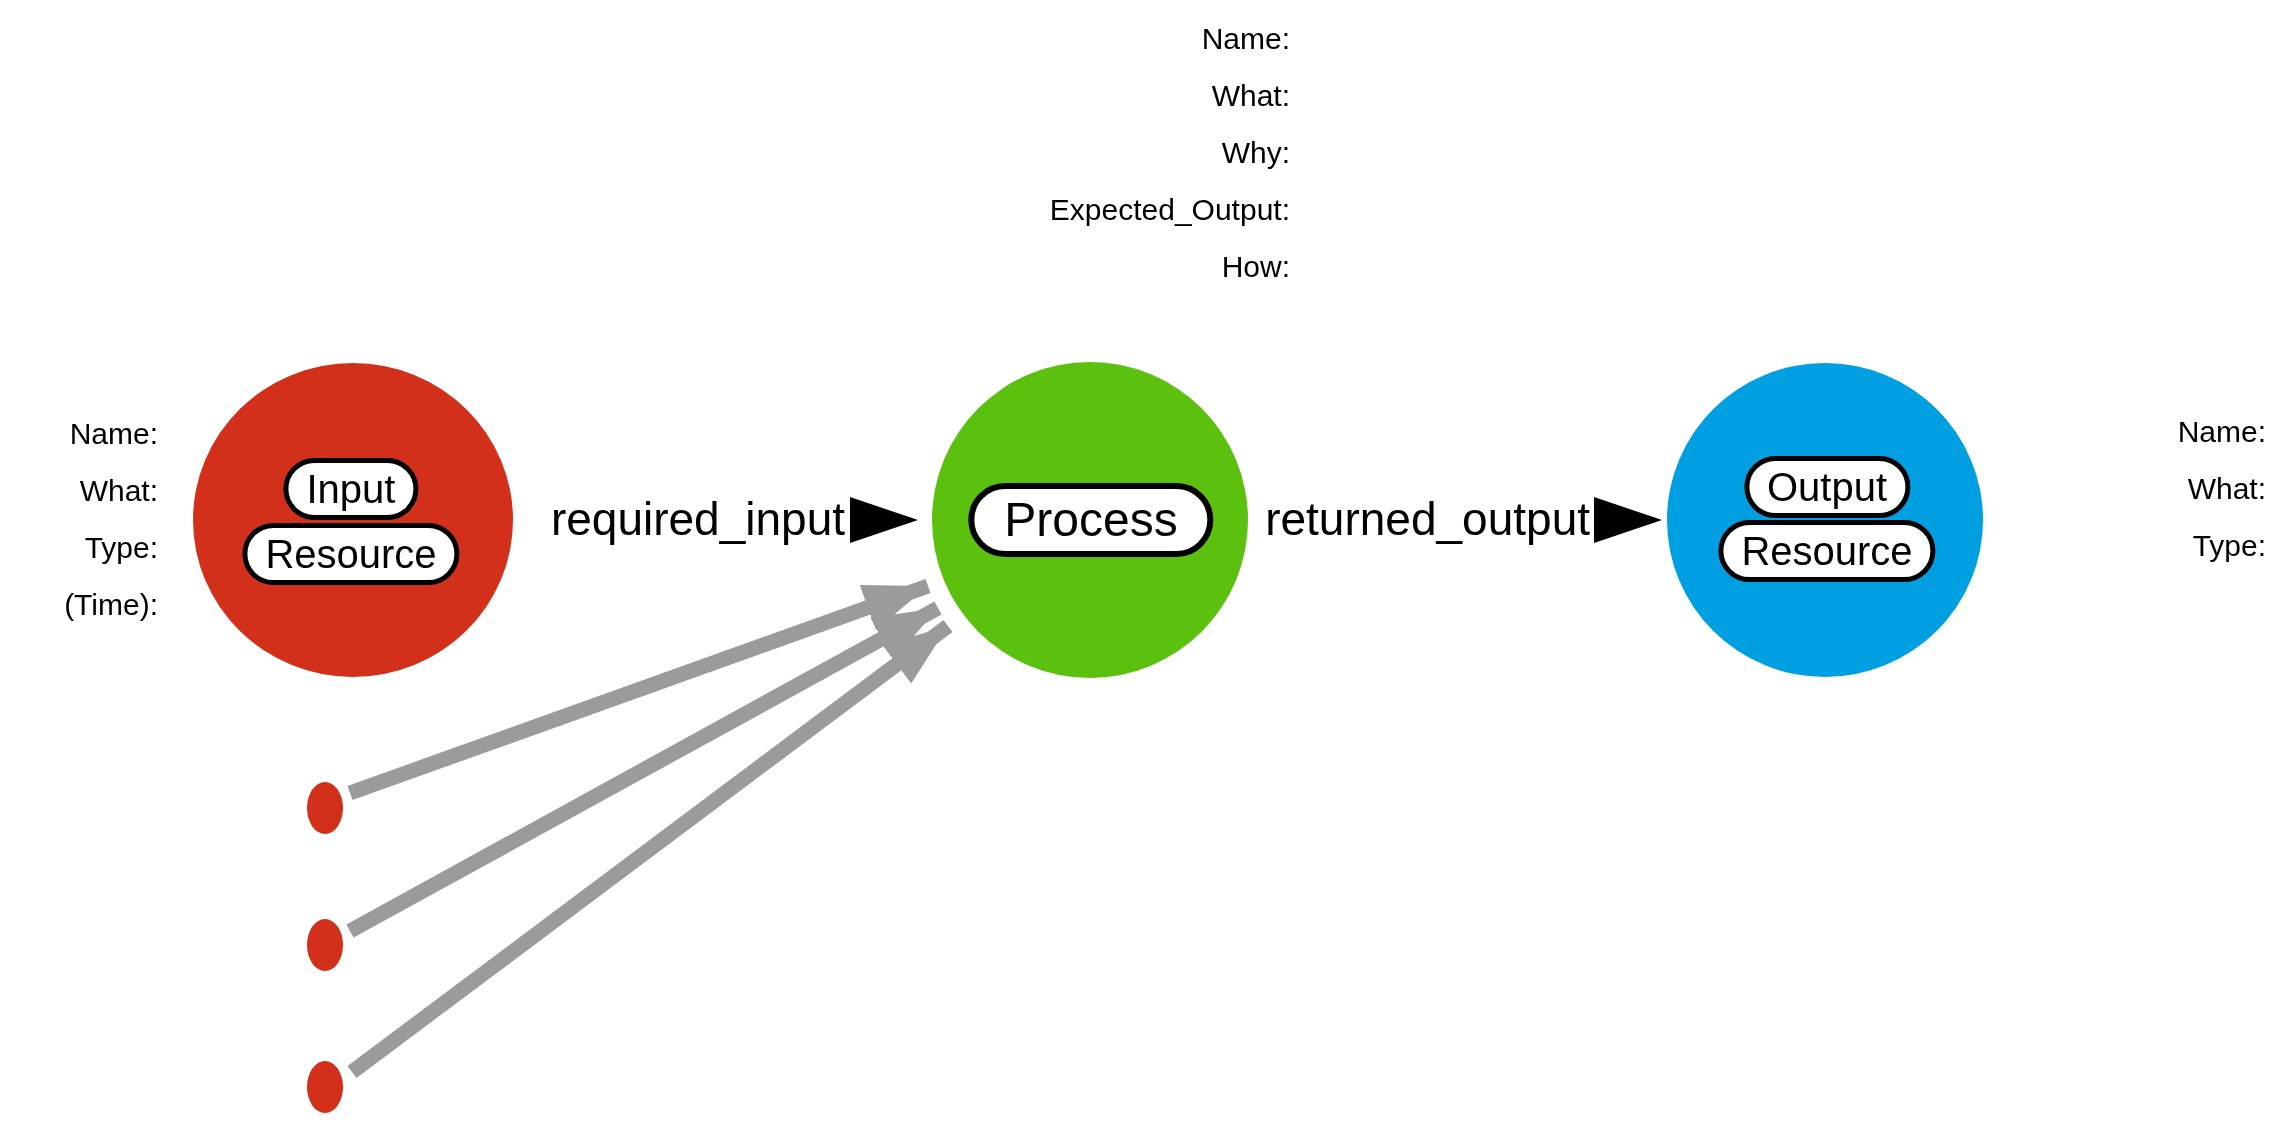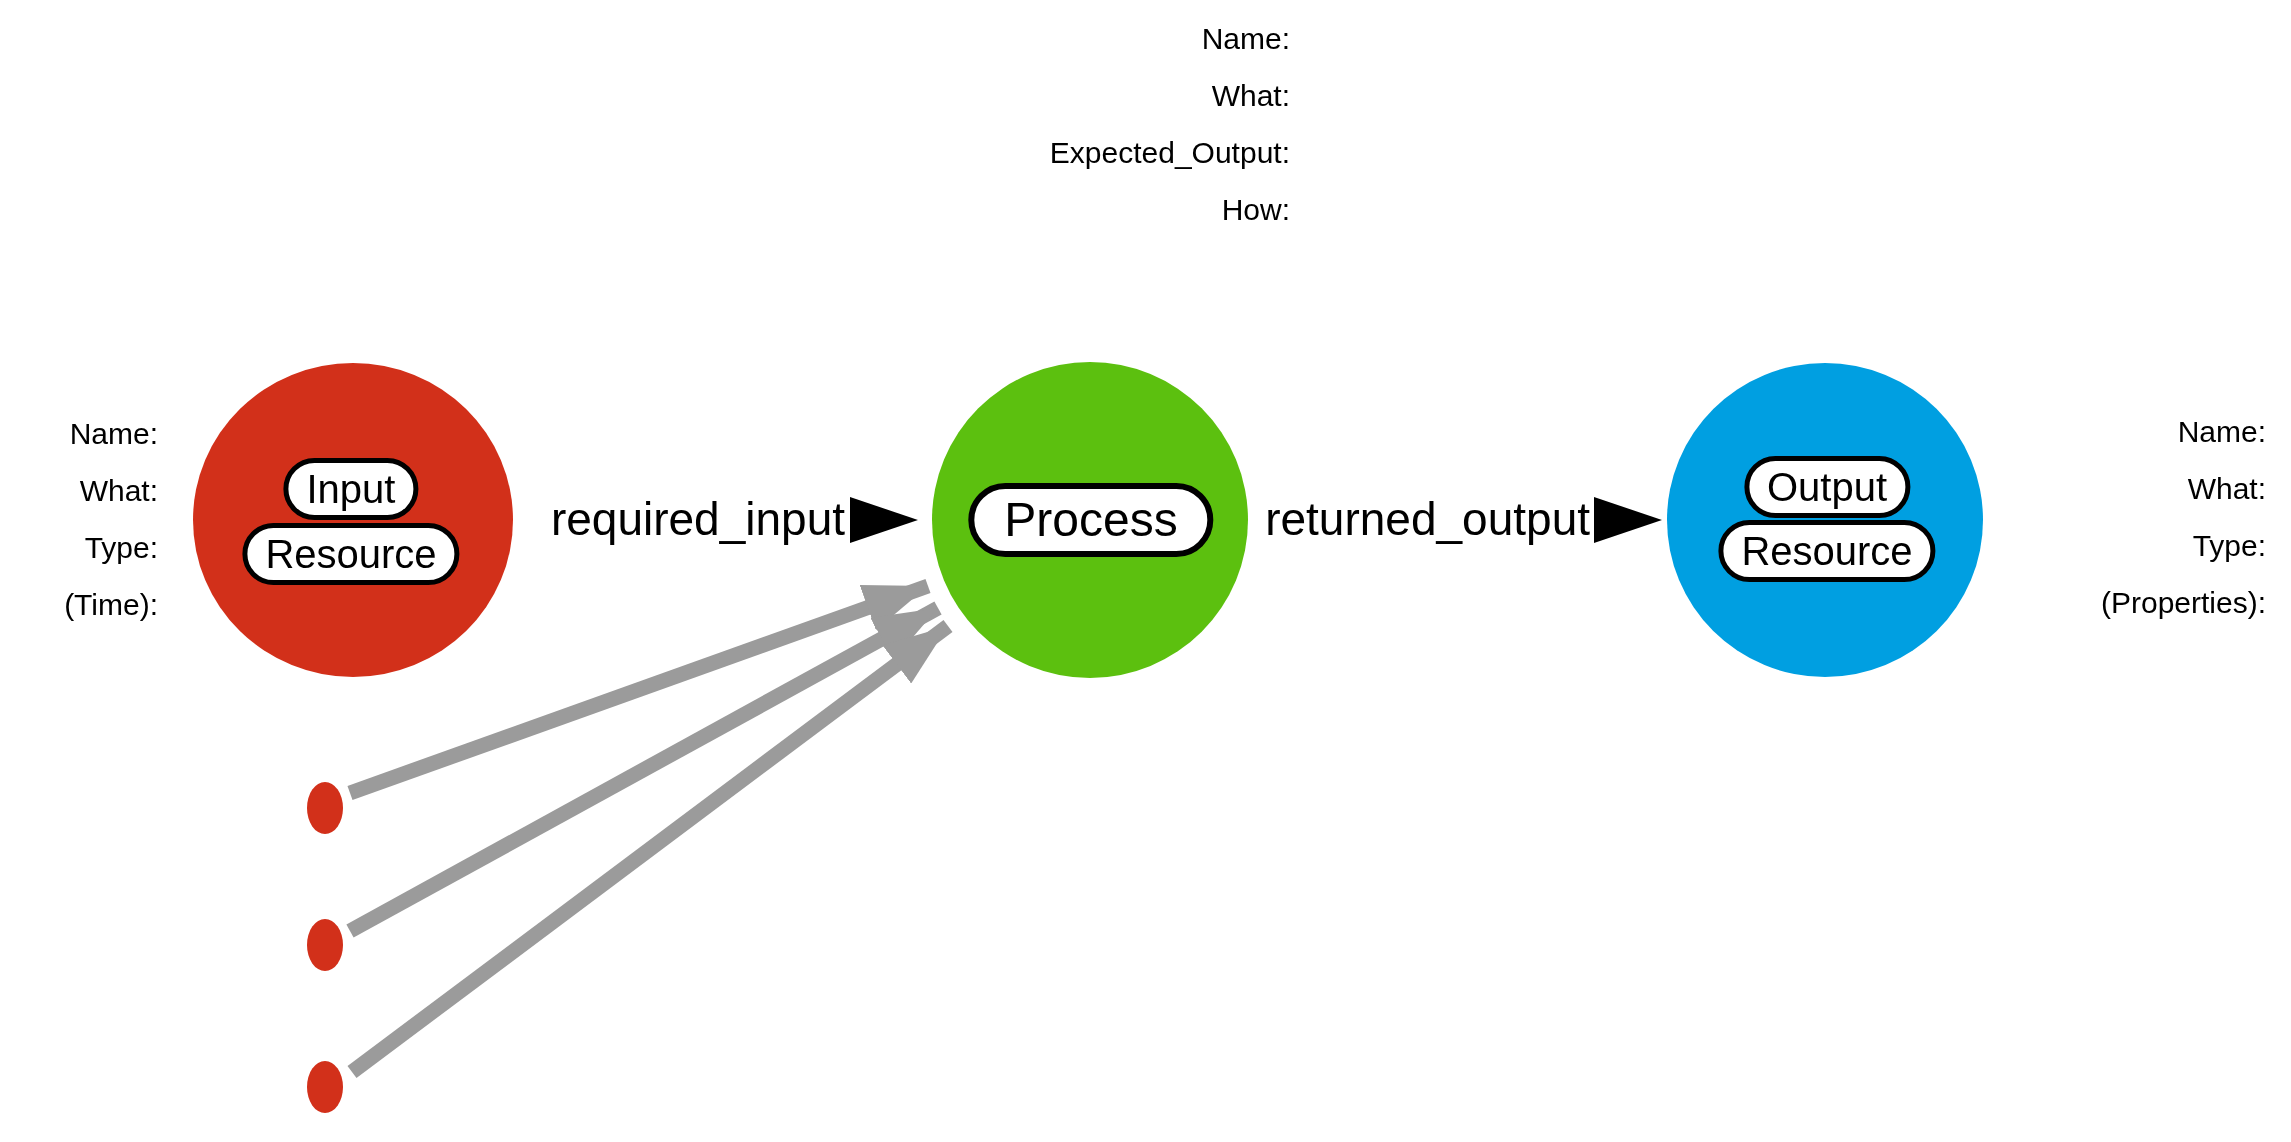--- a/index.html
+++ b/index.html
@@ -81,36 +81,36 @@
   <ellipse cx="325" cy="945" rx="18" ry="26" fill="#d2301a"></ellipse>
   <ellipse cx="325" cy="1087" rx="18" ry="26" fill="#d2301a"></ellipse>
 
   <polygon points="850,497 850,543 918,520" fill="#000000"></polygon>
   <polygon points="1594,497 1594,543 1662,520" fill="#000000"></polygon>
 </svg>
 
 <div class="label-block top">
   <div>Name:</div>
   <div>What:</div>
+  <div>Why:</div>
   <div>Expected_Output:</div>
   <div>How:</div>
 </div>
 
 <div class="label-block left">
   <div>Name:</div>
   <div>What:</div>
   <div>Type:</div>
   <div>(Time):</div>
 </div>
 
 <div class="label-block right">
   <div>Name:</div>
   <div>What:</div>
   <div>Type:</div>
-  <div>(Properties):</div>
 </div>
 
 <div class="edge-label required">required_input</div>
 <div class="edge-label returned">returned_output</div>
 
 <div class="pill-stack input">
   <div class="pill">Input</div>
   <div class="pill">Resource</div>
 </div>
 

